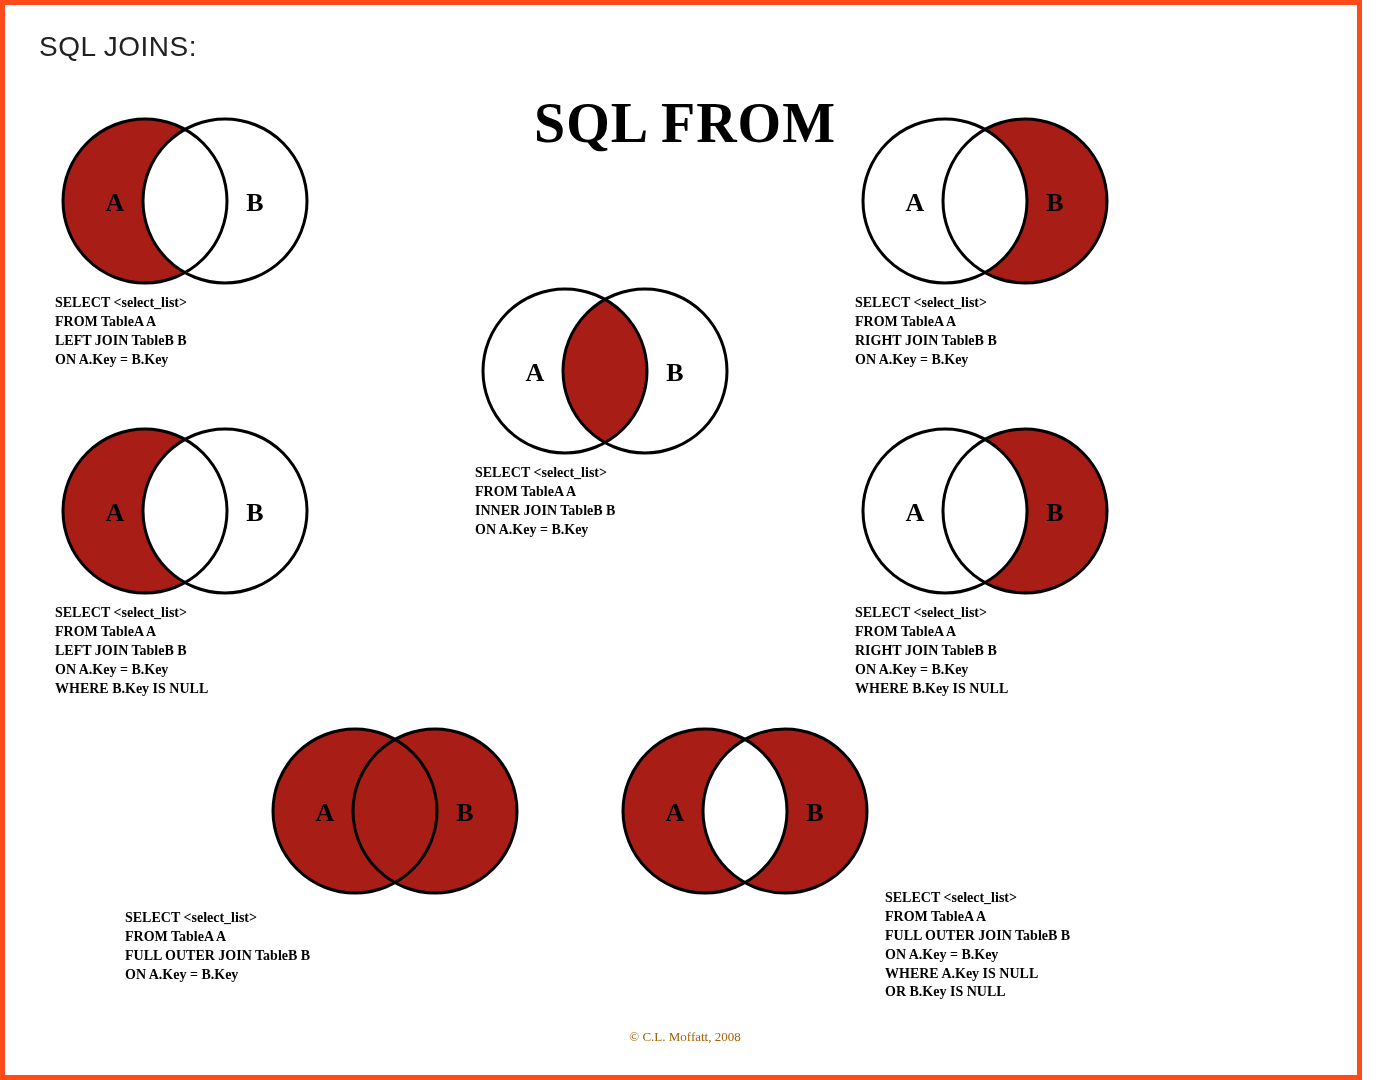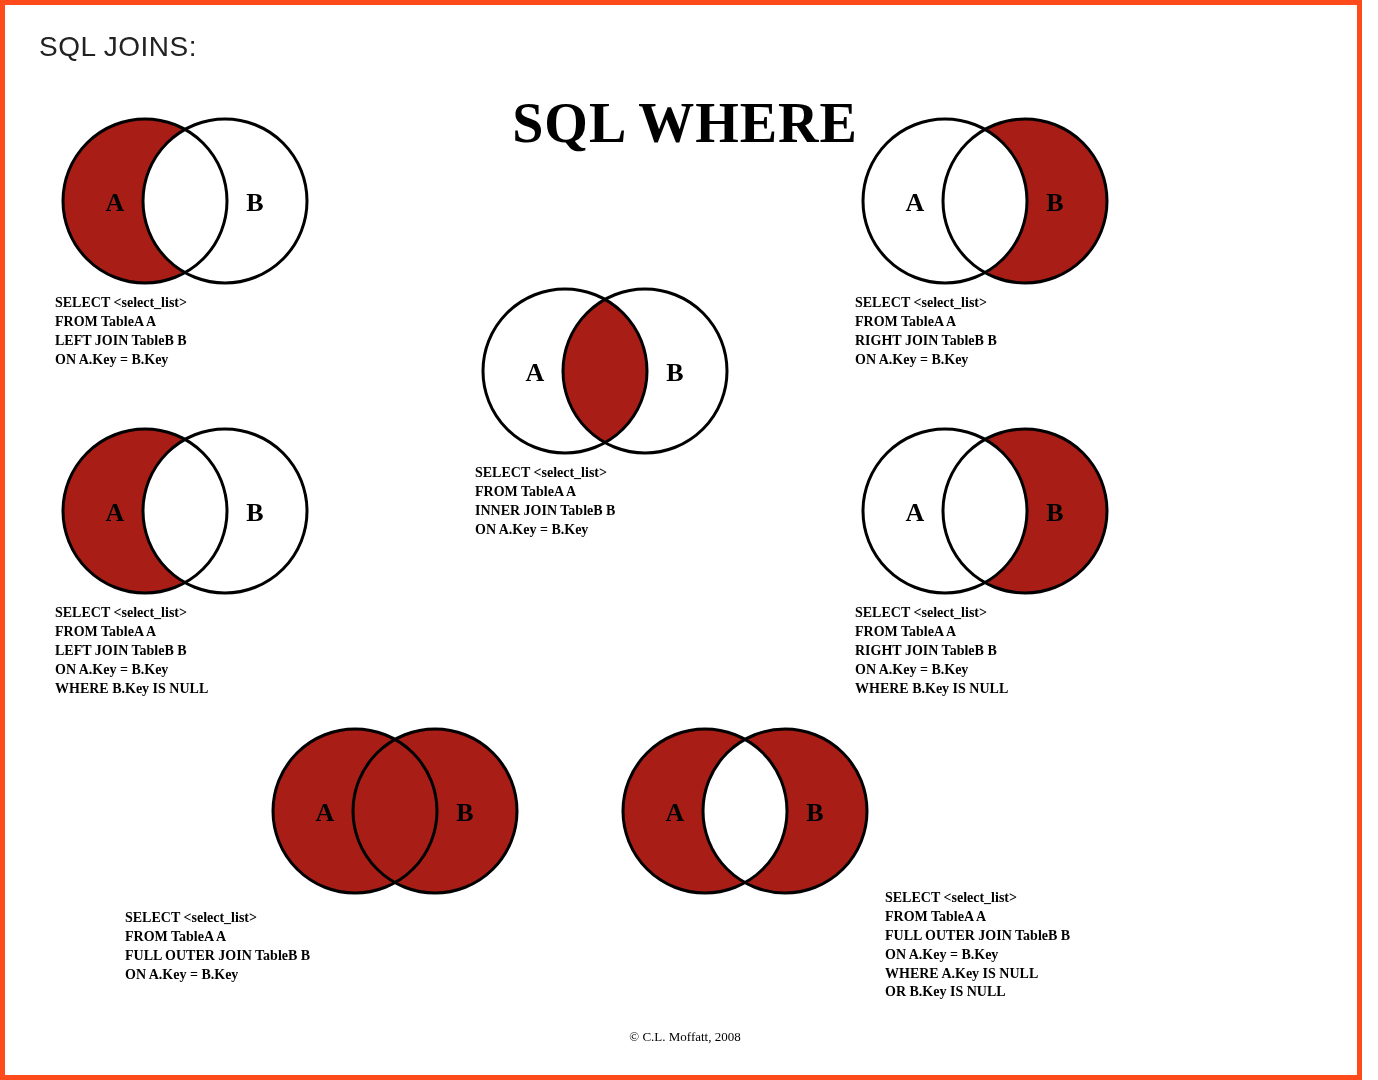--- a/index.html
+++ b/index.html
@@ -51,41 +51,41 @@
     font-size:26px;
     fill:#000;
     text-anchor:middle;
     dominant-baseline:middle;
   }
   .credit{
     position:absolute;
     left:0;right:0;bottom:8px;
     text-align:center;
     font-family:"Times New Roman",Times,serif;
-    font-size:13px;color:#000000;
+    font-size:13px;color:#a16207;
   }
   
   #blk-left-join{left:20px; top:40px;}
   #blk-left-excl{left:20px; top:350px;}
   #blk-right-join{left:820px;top:40px;}
   #blk-right-excl{left:820px;top:350px;}
   #blk-inner{left:440px;top:210px;}
   #blk-full{left:230px;top:650px;}
   #blk-full .sql{position:absolute;left:-140px;top:180px;}
   #blk-full-excl{left:580px;top:650px;}
   #blk-full-excl .sql{position:absolute;left:270px;top:160px;}
 </style>
 </head>
 <body>
 
 <div class="frame">
   <div class="page-label">SQL JOINS:</div>
 
   <div class="canvas">
-    <div class="heading">SQL WHERE</div>
+    <div class="heading">SQL FROM</div>
 
     <div class="block" id="blk-left-join">
       <div class="venn-wrap">
         <svg width="260" height="175" viewBox="0 0 260 175">
           <circle cx="90" cy="88" r="82" fill="#a81e17"></circle>
           <circle cx="170" cy="88" r="82" fill="#ffffff"></circle>
           <circle cx="90" cy="88" r="82" fill="none" stroke="#000" stroke-width="3"></circle>
           <circle cx="170" cy="88" r="82" fill="none" stroke="#000" stroke-width="3"></circle>
           <text class="venn-label" x="60" y="92">A</text>
           <text class="venn-label" x="200" y="92">B</text>

